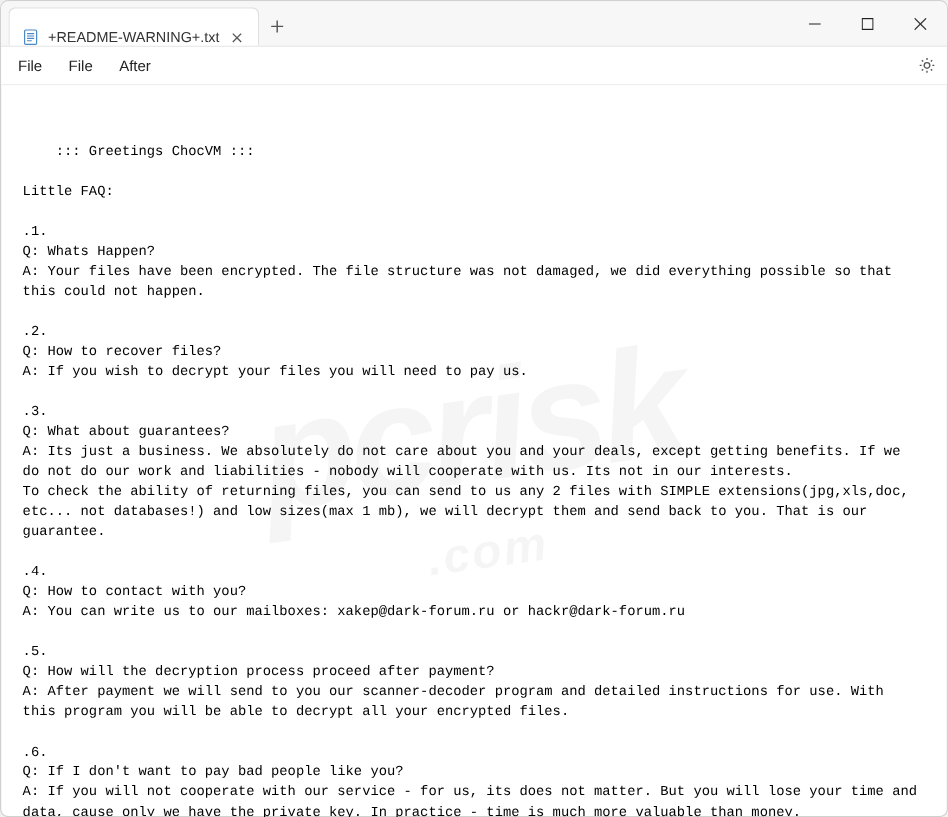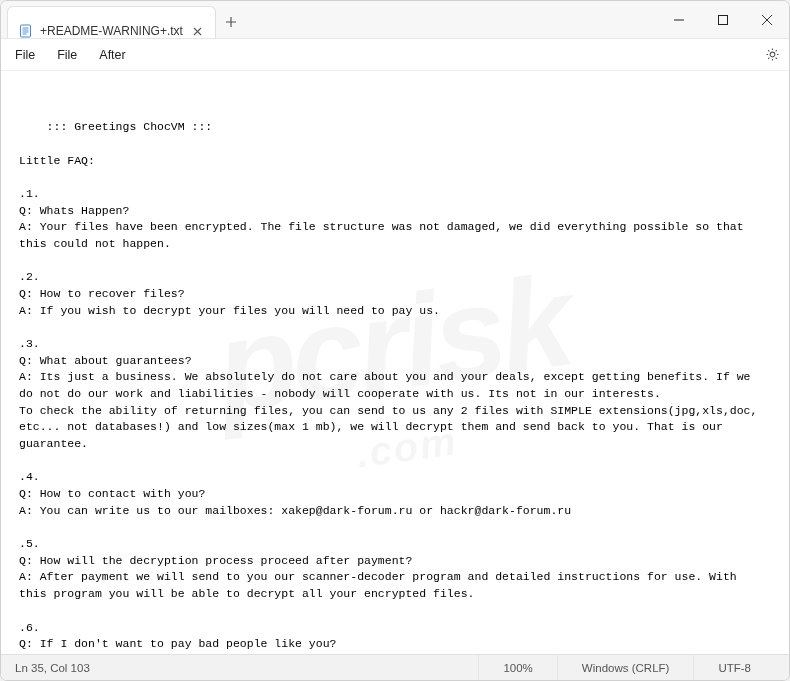--- a/index.html
+++ b/index.html
@@ -274,21 +274,14 @@
 Q: If I don't want to pay bad people like you?
 A: If you will not cooperate with our service - for us, its does not matter. But you will lose your time and data, cause only we have the private key. In practice - time is much more valuable than money.
 
 
 :::BEWARE:::
 DON'T try to change encrypted files by yourself!
 If you will try to use any third party software for restoring your data or antivirus solutions - please make a backup for all encrypted files!
 Any changes in encrypted files may entail damage of the private key and, as result, the loss all data.</span>
   </div>
 
-  <div class="statusbar">
-    <div class="status-left">Ln 35, Col 103</div>
-    <div class="status-spacer"></div>
-    <div class="status-cell">100%</div>
-    <div class="status-cell">Windows (CRLF)</div>
-    <div class="status-cell">UTF-8</div>
-  </div>
 
 </div>
 
 </body></html>

